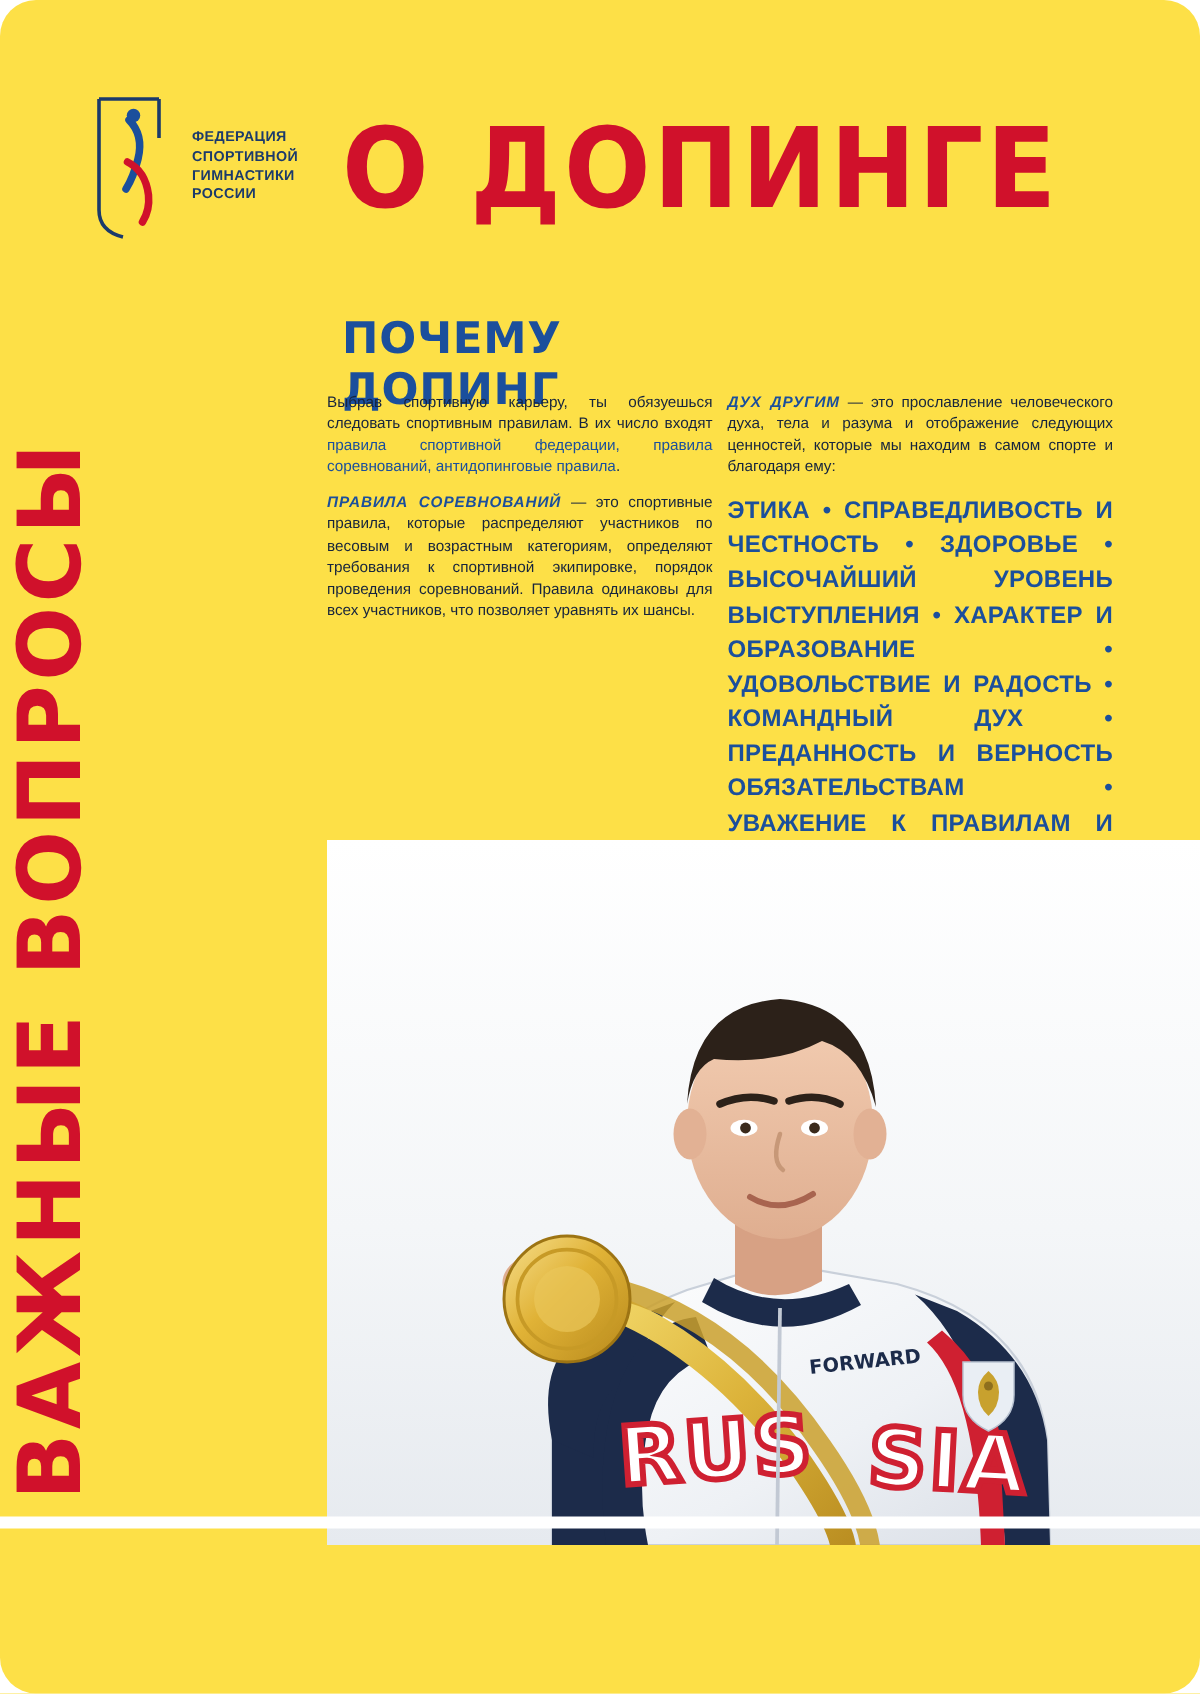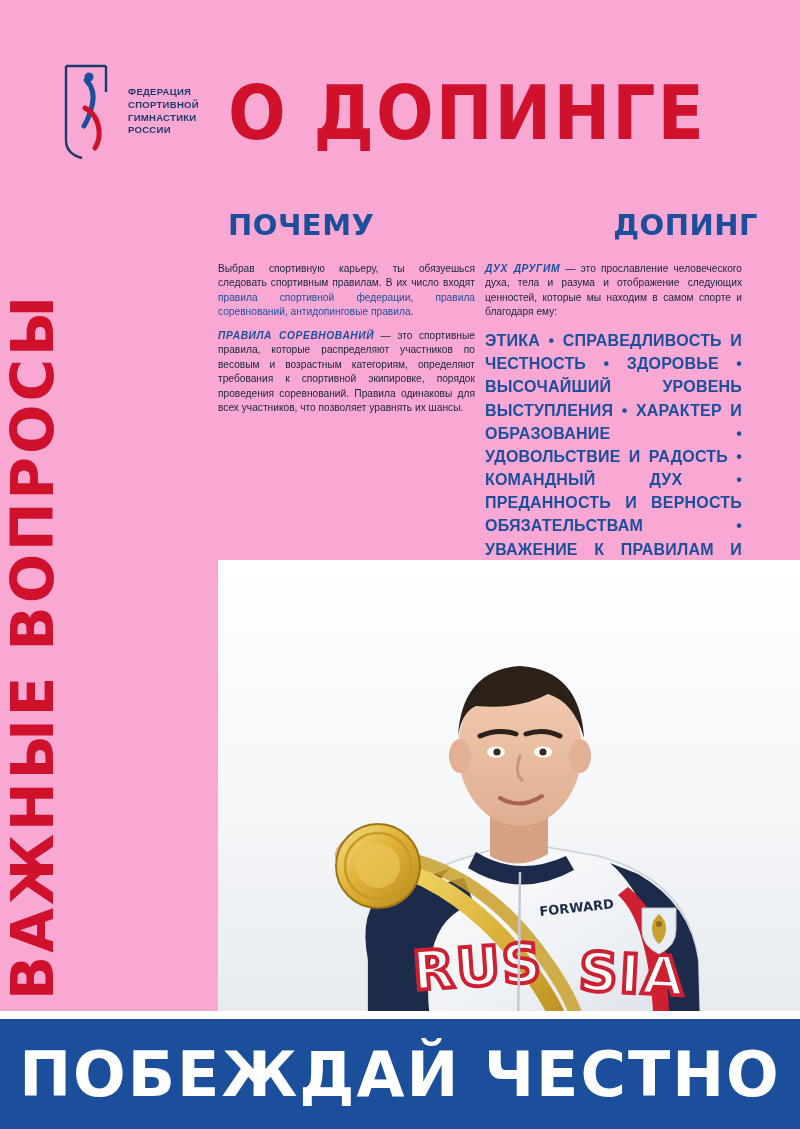--- a/index.html
+++ b/index.html
@@ -11,21 +11,22 @@
     height: 1129px;
     background: #ffffff;
     font-family: "Liberation Sans", sans-serif;
     overflow: hidden;
     position: relative;
   }
 
   .poster {
     position: absolute;
     inset: 0;
-    background: #f9a8d4;
+    background: #fde047;
+    border-radius: 24px;
   }
 
   
   .logo-block {
     position: absolute;
     left: 62px;
     top: 62px;
     width: 160px;
     height: 110px;
     display: flex;
@@ -72,20 +73,21 @@
     left: 228px;
     top: 208px;
     width: 530px;
     font-size: 29px;
     font-weight: bold;
     color: #1b4f9c;
     letter-spacing: 0.5px;
     display: flex;
     justify-content: space-between;
     font-family: "DejaVu Sans", sans-serif;
+    flex-direction: column;
   }
   .subtitle span { white-space: nowrap; }
   .vertical-wrap {
     position: absolute;
     left: 62px;
     top: 200px;
     width: 64px;
     height: 800px;
     overflow: visible;
   }
@@ -315,17 +317,14 @@
         <path d="M0 0 L34 0 L34 22 Q34 38 17 46 Q0 38 0 22 Z" fill="#e9eef4" stroke="#b9c3d1" stroke-width="1"></path>
         <path d="M17 6 q7 6 7 14 q0 10 -7 16 q-7 -6 -7 -16 q0 -8 7 -14 Z" fill="#c8a12e"></path>
         <circle cx="17" cy="16" r="3" fill="#8e6f1d"></circle>
       </g>
 
       <path d="M302 312 L300 470" stroke="#c2c9d4" stroke-width="2.5" fill="none"></path>
     </svg>
   </div>
 
   <div class="banner-rule"></div>
-  <div class="banner">
-    <div class="banner-text">ПОБЕЖДАЙ ЧЕСТНО</div>
-  </div>
 
 </div>
 
 </body></html>

